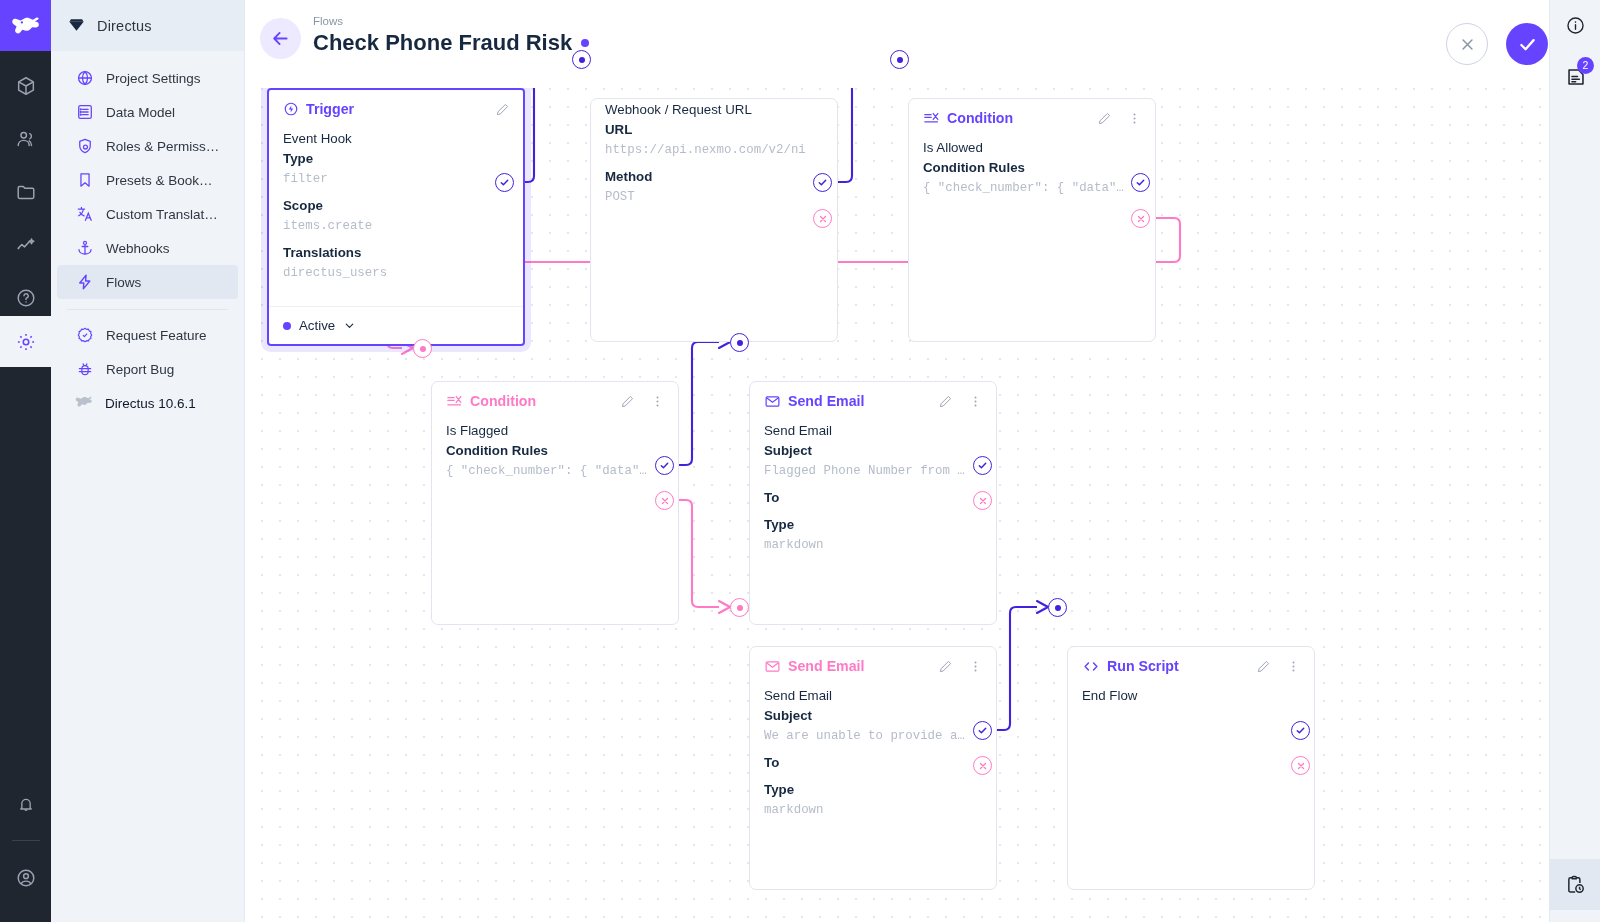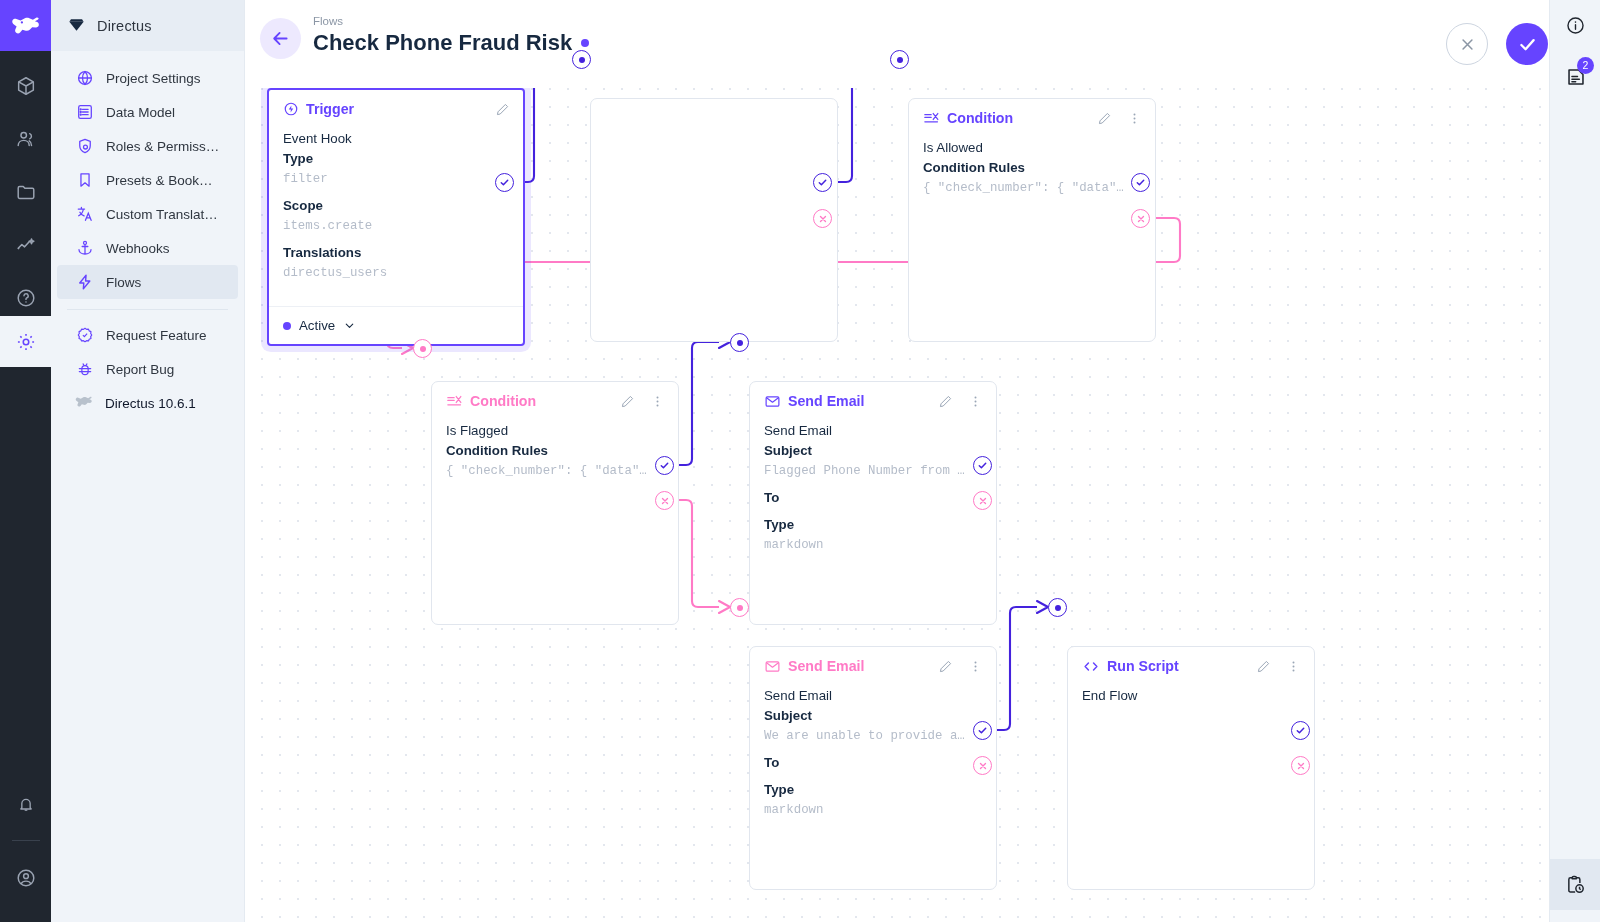--- a/index.html
+++ b/index.html
@@ -491,20 +491,28 @@
         <span>Active</span>
         <span style="color:#172940;display:flex">
           <svg width="13" height="13" viewBox="0 0 24 24" fill="none" stroke="currentColor" stroke-width="2.1" stroke-linecap="round" stroke-linejoin="round">
               <path d="M6 9.5l6 6 6-6"></path>
             </svg>
         </span>
       </div>
     </div>
 
     <div class="card" style="left:345px;top:98px;width:248px;height:244px">
+      <div class="card-body">
+        <div class="row-key">Webhook / Request URL</div>
+        <div class="row-key bold">URL</div>
+        <div class="row-val">https://api.nexmo.com/v2/ni</div>
+        <div class="row-gap"></div>
+        <div class="row-key bold">Method</div>
+        <div class="row-val">POST</div>
+      </div>
     </div>
 
     <div class="card" style="left:663px;top:98px;width:248px;height:244px">
       <div class="card-head">
         <span class="hico">
           <svg width="17" height="14" viewBox="0 0 24 20" fill="none" stroke="currentColor" stroke-width="1.8" stroke-linecap="round">
               <path d="M2.5 5.2h9M2.5 9.2h9"></path>
               <path d="M14.5 3.6l6.5 8.5M21 3.6l-6.5 8.5"></path>
               <path d="M2.5 15.4h18"></path>
             </svg>

